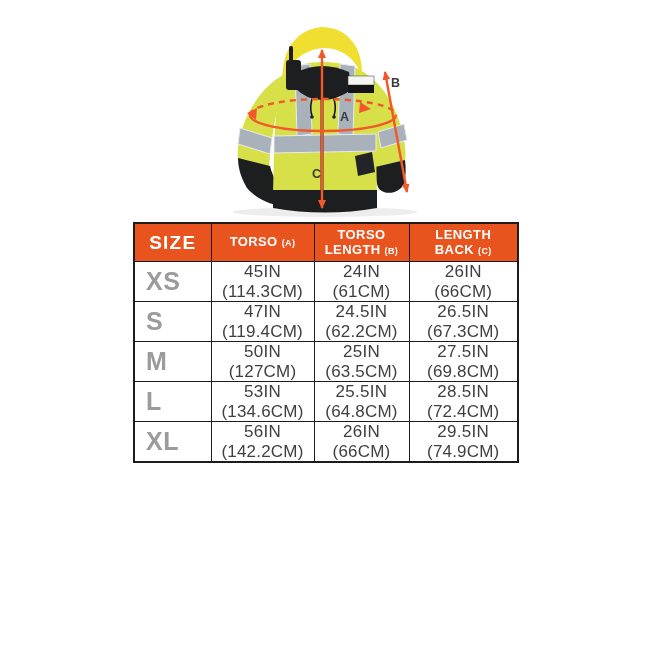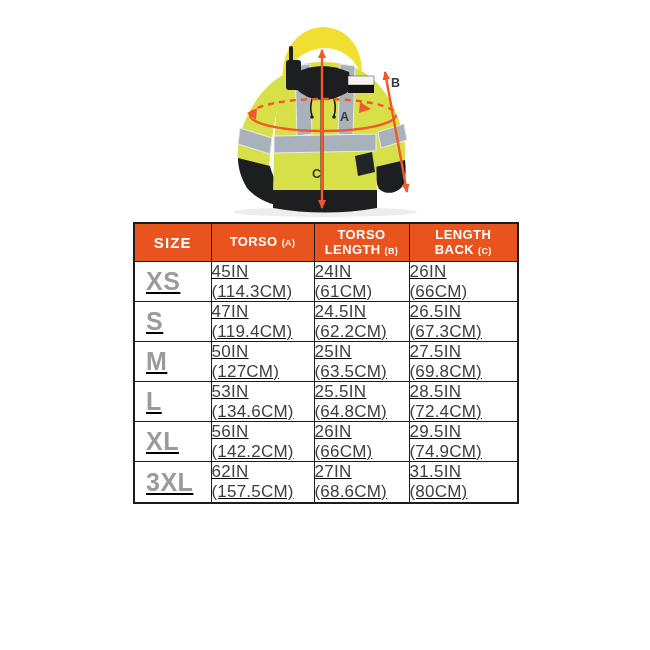--- a/index.html
+++ b/index.html
@@ -21,25 +21,25 @@
   .pocket{fill:#232428;}
   .arrow{stroke:var(--arrow-orange,#f1582a);stroke-width:2.4;fill:none;}
   .arrow-dash{stroke-dasharray:6 5;}
   .ah{fill:var(--arrow-orange,#f1582a);}
   .meas-label{fill:var(--label-dark,#3a3a3a);font-size:12.5px;font-weight:600;font-family:"Liberation Sans",sans-serif;}
 
   
   .size-table{position:absolute;left:133px;top:222px;width:384px;border-collapse:collapse;table-layout:fixed;border:2px solid var(--table-border,#1c1c1c);background:#fff;}
   .size-table th,.size-table td{border:1px solid var(--table-border,#1c1c1c);padding:0;}
   .size-table thead th{background:var(--header-bg,#e8531e);color:var(--header-text,#ffffff);font-weight:bold;text-align:center;height:37px;font-size:13px;line-height:1.15;letter-spacing:.4px;}
-  .size-table thead th.col-size-h{font-size:15px;letter-spacing:1.2px;}
+  .size-table thead th.col-size-h{font-size:19px;letter-spacing:1.2px;}
   .ref{font-size:9px;font-weight:bold;}
-  .size-table tbody tr{height:32px;text-decoration:underline;}
+  .size-table tbody tr{height:32px;}
   td.size-cell{font-size:25px;font-weight:bold;color:var(--size-text,#9b9b9b);padding-left:11px;letter-spacing:.5px;}
-  td.val-cell{text-align:left;color:var(--value-text,#3f3f3f);vertical-align:middle;margin-left:21px;}
+  td.val-cell{text-align:center;color:var(--value-text,#3f3f3f);vertical-align:middle;margin-left:21px;}
   .val-in{font-size:17px;line-height:1.15;letter-spacing:.3px;}
   .val-cm{font-size:17px;line-height:1.15;letter-spacing:.2px;}
 </style>
 </head>
 <body>
 
 <div class="page">
 
   <svg class="jacket-figure" viewBox="0 0 220 200" aria-hidden="true">
     <ellipse class="shadow" cx="100" cy="192" rx="92" ry="5"></ellipse>
@@ -196,30 +196,15 @@
           </td>
         <td class="val-cell">
             <div class="val-in">26IN</div>
             <div class="val-cm">(66CM)</div>
           </td>
         <td class="val-cell">
             <div class="val-in">29.5IN</div>
             <div class="val-cm">(74.9CM)</div>
           </td>
       </tr>
-      <tr>
-        <td class="size-cell">3XL</td>
-        <td class="val-cell">
-            <div class="val-in">62IN</div>
-            <div class="val-cm">(157.5CM)</div>
-          </td>
-        <td class="val-cell">
-            <div class="val-in">27IN</div>
-            <div class="val-cm">(68.6CM)</div>
-          </td>
-        <td class="val-cell">
-            <div class="val-in">31.5IN</div>
-            <div class="val-cm">(80CM)</div>
-          </td>
-      </tr>
     </tbody>
   </table>
 </div>
 
 </body></html>

